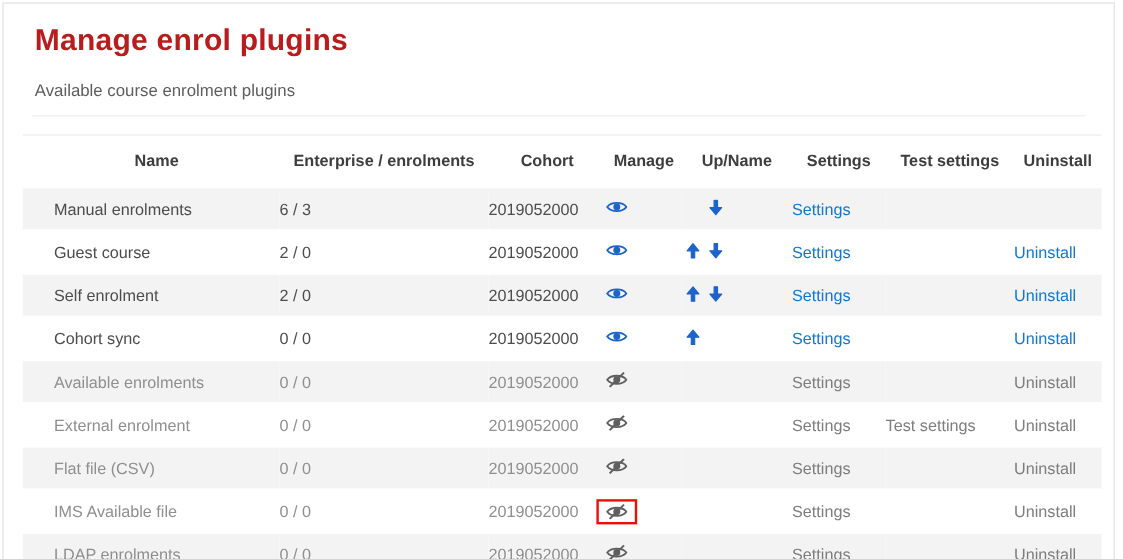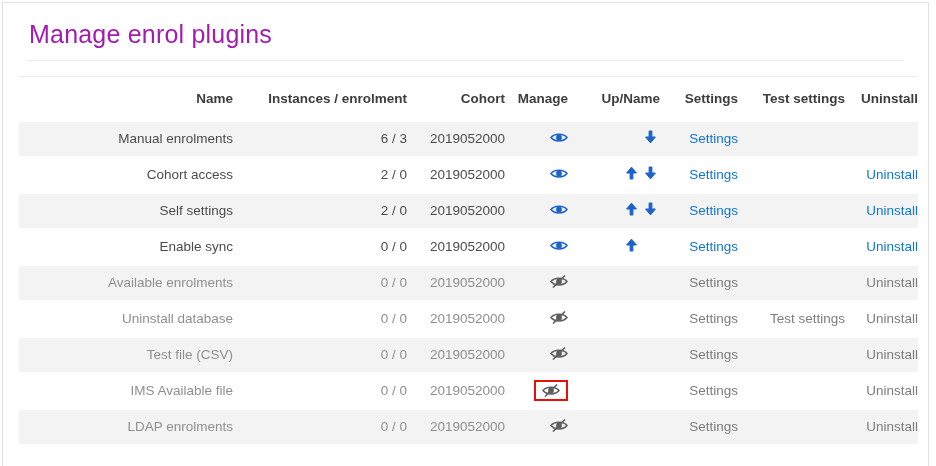--- a/index.html
+++ b/index.html
@@ -7,40 +7,40 @@
     width:936px;height:466px;overflow:hidden;background:#ffffff;
     font-family:"Liberation Sans","DejaVu Sans",sans-serif;
     position:relative;
   }
   .card{
     position:absolute;left:2px;top:2px;width:927px;height:720px;
     box-sizing:border-box;background:#ffffff;border:1px solid #e2e2e2;
     padding:0 24px;
   }
   .page-title{
-    margin:15px 0 0 2px;font-size:25px;font-weight:400;color:#a21caf;
+    margin:15px 0 0 2px;font-size:25px;font-weight:700;color:#b91c1c;
     letter-spacing:.2px;line-height:1.28;
   }
   .page-subtitle{
     margin:16px 0 0 2px;font-size:14px;color:#5d5d5d;line-height:1.4;
   }
   hr.divider{
     border:none;border-top:1px solid #ededed;margin:10px 0 0 0;
   }
   table.plugins{
     border-collapse:collapse;table-layout:fixed;width:899px;
     margin:15px 0 0 -8px;border-top:1px solid #ececec;
   }
   thead tr{height:44px;}
   th{
-    font-size:13.5px;font-weight:bold;color:#3d3d3d;text-align:right;
+    font-size:13.5px;font-weight:bold;color:#3d3d3d;text-align:center;
     padding:0;vertical-align:middle;white-space:nowrap;
   }
   th.col-name{padding-left:9px;}
-  tbody tr{height:36px;text-align:right;}
+  tbody tr{height:36px;}
   tbody tr.gray{background:#f3f3f3;border-top:2px solid #ffffff;border-bottom:2px solid #ffffff;}
   td{
     font-size:13.5px;color:#4c4c4c;padding:0;vertical-align:middle;white-space:nowrap;
   }
   td.cell-name{padding-left:26px;}
   tr.muted td{color:#8f8f8f;}
   a.tbl-link{color:#1177d1;text-decoration:none;cursor:pointer;}
   tr.muted a.tbl-link{color:#7d7d7d;}
   .icon-btn{display:inline-flex;align-items:center;cursor:pointer;}
   .slot{display:inline-block;width:19px;text-align:center;vertical-align:middle;}
@@ -48,36 +48,37 @@
     display:inline-flex;align-items:center;justify-content:center;
     border:2px solid #e8110a;padding:2px 6px;margin-left:-8px;
   }
   svg{display:inline-block;vertical-align:middle;}
 </style>
 </head>
 <body>
 
 <div class="card">
   <h1 class="page-title">Manage enrol plugins</h1>
+  <p class="page-subtitle">Available course enrolment plugins</p>
   <hr class="divider">
   <table class="plugins">
     <colgroup>
       <col style="width:214px">
         <col style="width:174px">
         <col style="width:98px">
       <col style="width:63px">
         <col style="width:92px">
         <col style="width:78px">
       <col style="width:107px">
         <col style="width:73px">
     </colgroup>
     <thead>
         <tr id="header-row">
           <th class="col-name">Name</th>
-          <th class="col-instances">Instances / enrolment</th>
+          <th class="col-instances">Enterprise / enrolments</th>
           <th class="col-version">Cohort</th>
           <th class="col-enable">Manage</th>
           <th class="col-updown">Up/Name</th>
           <th class="col-settings">Settings</th>
           <th class="col-testsettings">Test settings</th>
           <th class="col-uninstall">Uninstall</th>
         </tr>
       </thead>
     <tbody id="table-body">
         <tr class="gray">
@@ -94,21 +95,21 @@
           <td class="cell-updown"><span class="slot"></span><span class="slot"><span class="icon-btn">
                 <svg width="13" height="14" viewBox="0 0 12 14">
                   <path d="M4.6 1 L7.4 1 L7.4 7 L10.9 7 L6 12.9 L1.1 7 L4.6 7 Z" fill="#1c63cb" stroke="#1c63cb" stroke-width="1" stroke-linejoin="round"></path>
                 </svg>
               </span></span></td>
           <td class="cell-settings"><a class="tbl-link">Settings</a></td>
           <td class="cell-testsettings"></td>
           <td class="cell-uninstall"></td>
         </tr>
         <tr class="white">
-          <td class="cell-name"><span>Cohort access</span></td>
+          <td class="cell-name"><span>Guest course</span></td>
           <td class="cell-instances"><span>2 / 0</span></td>
           <td class="cell-version"><span>2019052000</span></td>
           <td class="cell-enable"><span class="icon-btn">
               <svg width="18" height="13" viewBox="0 0 18 13">
      <path d="M1 6.5 C4.2 2 13.8 2 17 6.5 C13.8 11 4.2 11 1 6.5 Z" fill="none" stroke="#1c63cb" stroke-width="1.5"></path>
      <circle cx="9" cy="6.5" r="2.9" fill="#1c63cb"></circle>
 
    </svg>
             </span></td>
           <td class="cell-updown"><span class="slot"><span class="icon-btn">
@@ -118,21 +119,21 @@
               </span></span><span class="slot"><span class="icon-btn">
                 <svg width="13" height="14" viewBox="0 0 12 14">
                   <path d="M4.6 1 L7.4 1 L7.4 7 L10.9 7 L6 12.9 L1.1 7 L4.6 7 Z" fill="#1c63cb" stroke="#1c63cb" stroke-width="1" stroke-linejoin="round"></path>
                 </svg>
               </span></span></td>
           <td class="cell-settings"><a class="tbl-link">Settings</a></td>
           <td class="cell-testsettings"></td>
           <td class="cell-uninstall"><a class="tbl-link">Uninstall</a></td>
         </tr>
         <tr class="gray">
-          <td class="cell-name"><span>Self settings</span></td>
+          <td class="cell-name"><span>Self enrolment</span></td>
           <td class="cell-instances"><span>2 / 0</span></td>
           <td class="cell-version"><span>2019052000</span></td>
           <td class="cell-enable"><span class="icon-btn">
               <svg width="18" height="13" viewBox="0 0 18 13">
      <path d="M1 6.5 C4.2 2 13.8 2 17 6.5 C13.8 11 4.2 11 1 6.5 Z" fill="none" stroke="#1c63cb" stroke-width="1.5"></path>
      <circle cx="9" cy="6.5" r="2.9" fill="#1c63cb"></circle>
 
    </svg>
             </span></td>
           <td class="cell-updown"><span class="slot"><span class="icon-btn">
@@ -142,21 +143,21 @@
               </span></span><span class="slot"><span class="icon-btn">
                 <svg width="13" height="14" viewBox="0 0 12 14">
                   <path d="M4.6 1 L7.4 1 L7.4 7 L10.9 7 L6 12.9 L1.1 7 L4.6 7 Z" fill="#1c63cb" stroke="#1c63cb" stroke-width="1" stroke-linejoin="round"></path>
                 </svg>
               </span></span></td>
           <td class="cell-settings"><a class="tbl-link">Settings</a></td>
           <td class="cell-testsettings"></td>
           <td class="cell-uninstall"><a class="tbl-link">Uninstall</a></td>
         </tr>
         <tr class="white">
-          <td class="cell-name"><span>Enable sync</span></td>
+          <td class="cell-name"><span>Cohort sync</span></td>
           <td class="cell-instances"><span>0 / 0</span></td>
           <td class="cell-version"><span>2019052000</span></td>
           <td class="cell-enable"><span class="icon-btn">
               <svg width="18" height="13" viewBox="0 0 18 13">
      <path d="M1 6.5 C4.2 2 13.8 2 17 6.5 C13.8 11 4.2 11 1 6.5 Z" fill="none" stroke="#1c63cb" stroke-width="1.5"></path>
      <circle cx="9" cy="6.5" r="2.9" fill="#1c63cb"></circle>
 
    </svg>
             </span></td>
           <td class="cell-updown"><span class="slot"><span class="icon-btn">
@@ -178,37 +179,37 @@
      <circle cx="9" cy="6.5" r="2.9" fill="#5f5f5f"></circle>
      <line x1="3" y1="12.5" x2="15" y2="0.5" stroke="#5f5f5f" stroke-width="1.6"></line>
    </svg>
             </span></td>
           <td class="cell-updown"><span class="slot"></span><span class="slot"></span></td>
           <td class="cell-settings"><a class="tbl-link">Settings</a></td>
           <td class="cell-testsettings"></td>
           <td class="cell-uninstall"><a class="tbl-link">Uninstall</a></td>
         </tr>
         <tr class="white muted">
-          <td class="cell-name"><span>Uninstall database</span></td>
+          <td class="cell-name"><span>External enrolment</span></td>
           <td class="cell-instances"><span>0 / 0</span></td>
           <td class="cell-version"><span>2019052000</span></td>
           <td class="cell-enable"><span class="icon-btn">
               <svg width="18" height="13" viewBox="0 0 18 13">
      <path d="M1 6.5 C4.2 2 13.8 2 17 6.5 C13.8 11 4.2 11 1 6.5 Z" fill="none" stroke="#5f5f5f" stroke-width="1.5"></path>
      <circle cx="9" cy="6.5" r="2.9" fill="#5f5f5f"></circle>
      <line x1="3" y1="12.5" x2="15" y2="0.5" stroke="#5f5f5f" stroke-width="1.6"></line>
    </svg>
             </span></td>
           <td class="cell-updown"><span class="slot"></span><span class="slot"></span></td>
           <td class="cell-settings"><a class="tbl-link">Settings</a></td>
           <td class="cell-testsettings"><a class="tbl-link">Test settings</a></td>
           <td class="cell-uninstall"><a class="tbl-link">Uninstall</a></td>
         </tr>
         <tr class="gray muted">
-          <td class="cell-name"><span>Test file (CSV)</span></td>
+          <td class="cell-name"><span>Flat file (CSV)</span></td>
           <td class="cell-instances"><span>0 / 0</span></td>
           <td class="cell-version"><span>2019052000</span></td>
           <td class="cell-enable"><span class="icon-btn">
               <svg width="18" height="13" viewBox="0 0 18 13">
      <path d="M1 6.5 C4.2 2 13.8 2 17 6.5 C13.8 11 4.2 11 1 6.5 Z" fill="none" stroke="#5f5f5f" stroke-width="1.5"></path>
      <circle cx="9" cy="6.5" r="2.9" fill="#5f5f5f"></circle>
      <line x1="3" y1="12.5" x2="15" y2="0.5" stroke="#5f5f5f" stroke-width="1.6"></line>
    </svg>
             </span></td>
           <td class="cell-updown"><span class="slot"></span><span class="slot"></span></td>

